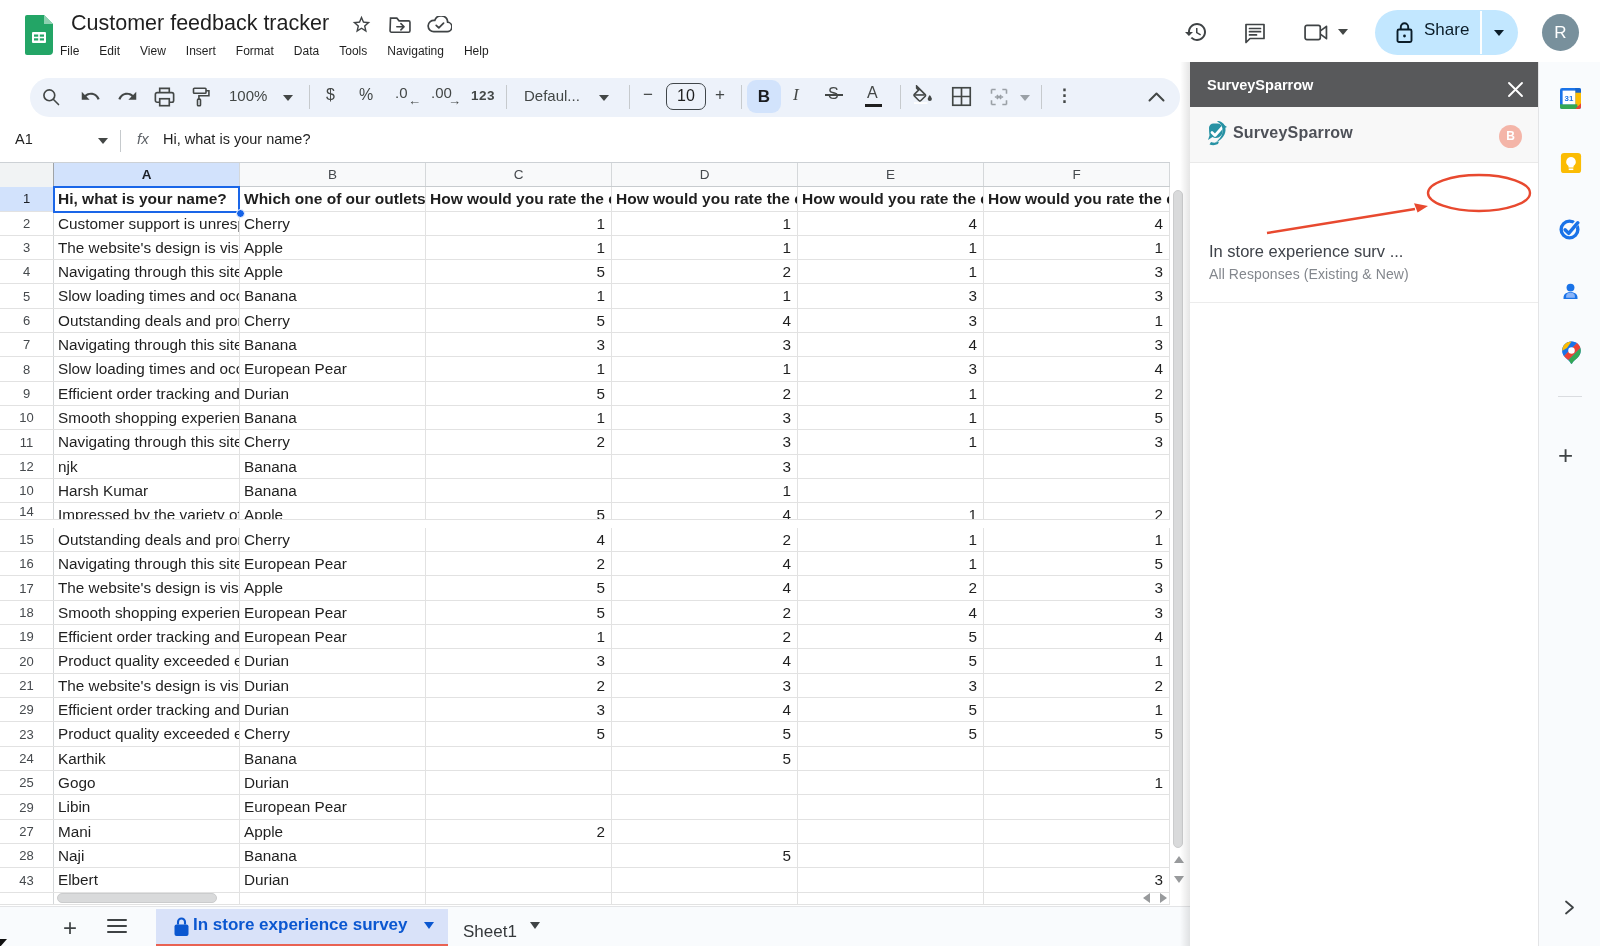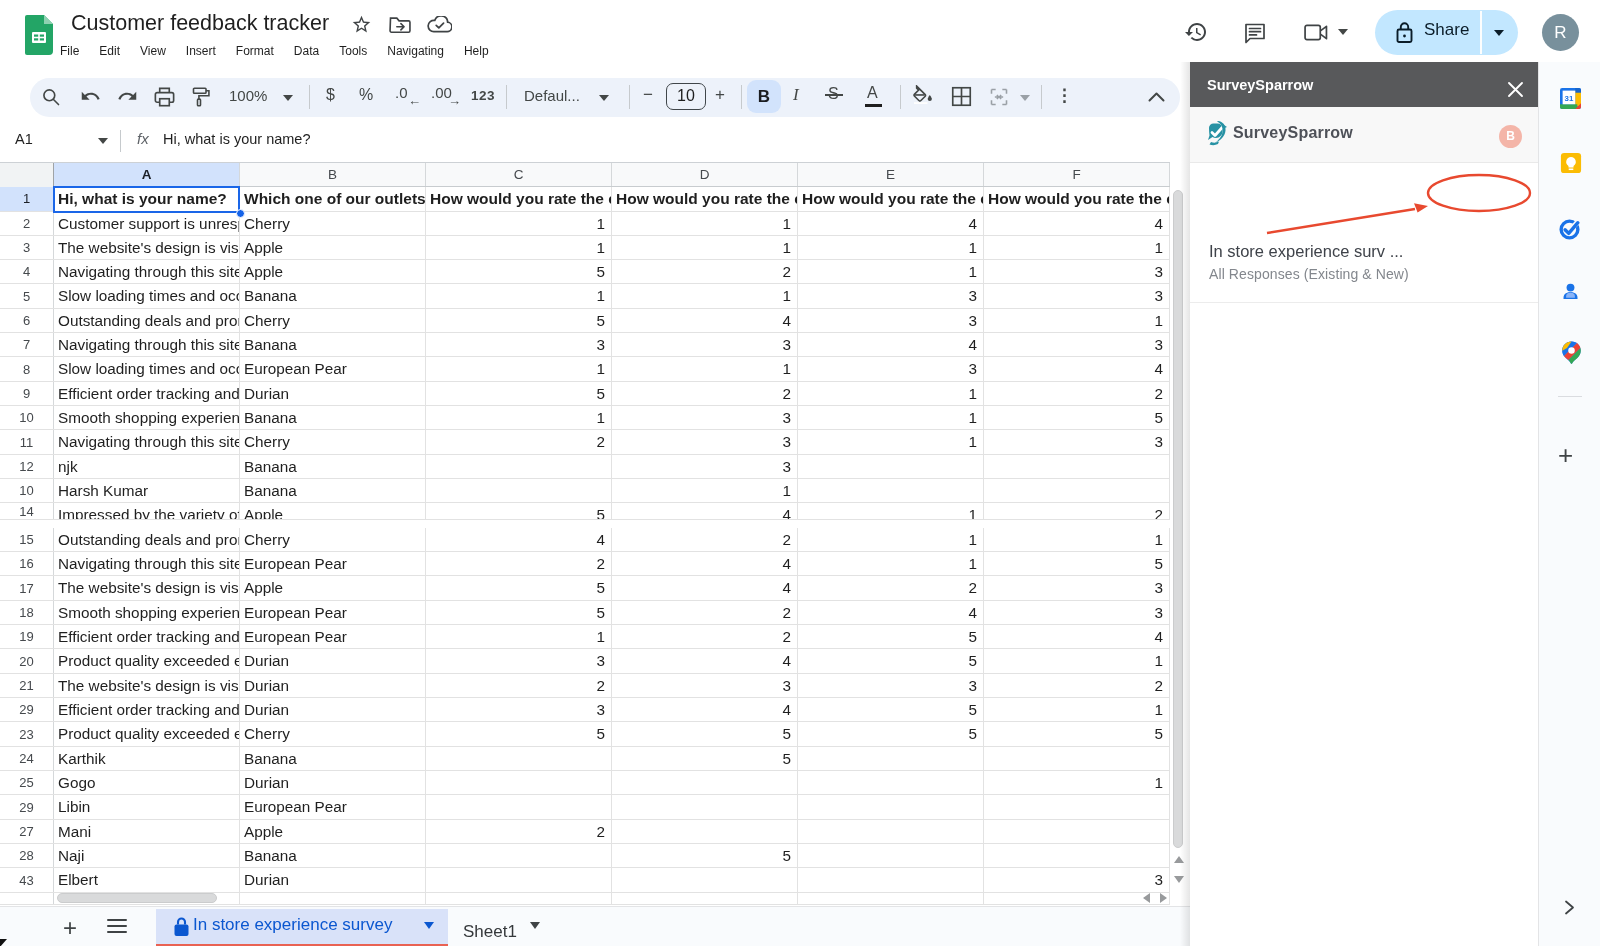--- a/index.html
+++ b/index.html
@@ -37,21 +37,21 @@
 .sel{left:53px;top:186px;width:187px;height:27px;border:2px solid #1a66e8}
 .fill{left:236px;top:209px;width:9px;height:9px;border-radius:50%;background:#1563e8;border:1px solid #fff}
 
 .vthumb{left:1173px;top:190px;width:10px;height:658px;background:#d9dadb;border:1px solid #cbcccd;border-radius:6px}
 .hthumb{left:57px;top:893px;width:160px;height:10px;background:#d9dadb;border:1px solid #cbcccd;border-radius:6px}
 .sarr{position:absolute;width:0;height:0}
 
 .bbar{left:0;top:906px;width:1538px;height:40px;background:#f9fbfd;border-top:1px solid #e3e4e6}
 .tab{position:absolute;left:156px;top:2px;width:292px;height:35px;background:#d9e2f9;display:flex;align-items:center}
 .tabred{position:absolute;left:156px;top:37px;width:292px;height:3px;background:#e96253}
-.tabtxt{color:#0b57d0;font-weight:normal;font-size:17px;margin-left:40px}
+.tabtxt{color:#0b57d0;font-weight:bold;font-size:17px;margin-left:40px}
 .sheet1{position:absolute;left:463px;top:2px;height:35px;display:flex;align-items:center;font-size:17px;color:#35383b}
 
 .pshadow{left:1180px;top:62px;width:10px;height:884px;background:linear-gradient(to right,rgba(0,0,0,0),rgba(0,0,0,0.10))}
 .panel{left:1190px;top:62px;width:348px;height:884px;background:#fff}
 .phead{position:absolute;left:0;top:0;width:348px;height:45px;background:#58595b;color:#fff;font-weight:bold;font-size:14.5px}
 .plogorow{position:absolute;left:0;top:45px;width:348px;height:56px;background:#f8f8f8;border-bottom:1px solid #e9e9e9}
 .pstext{position:absolute;left:43px;top:17px;font-size:16px;font-weight:600;color:#4e5158;letter-spacing:.2px}
 .bcirc{position:absolute;left:309px;top:63px;width:23px;height:23px;border-radius:50%;background:#f4b5a8;color:#fff;font-weight:bold;font-size:12px;text-align:center;line-height:23px}
 .prow2{position:absolute;left:0;top:101px;width:348px;height:57px;border-bottom:1px solid #ececec}
 .pcf{position:absolute;left:47px;top:19px;font-size:17px;color:#3f434a}

